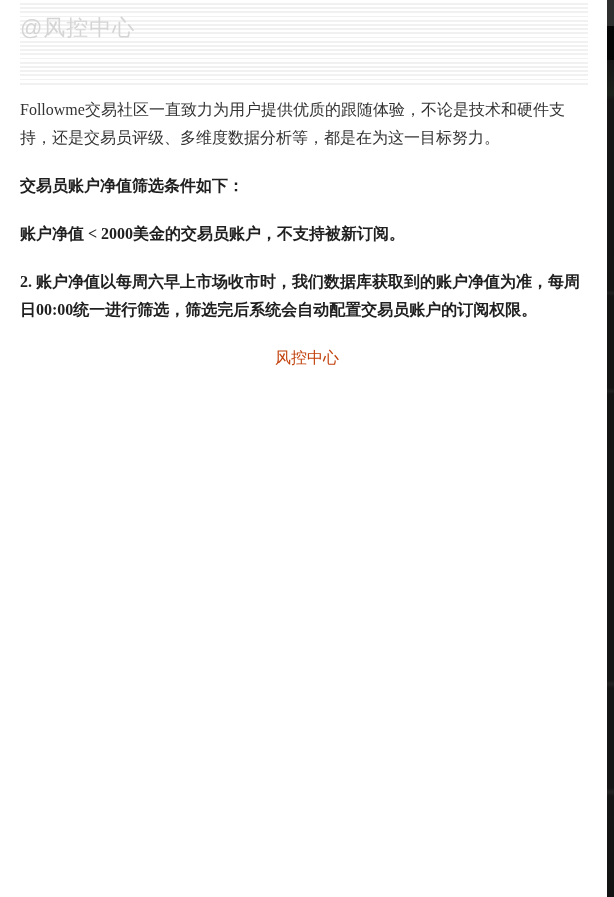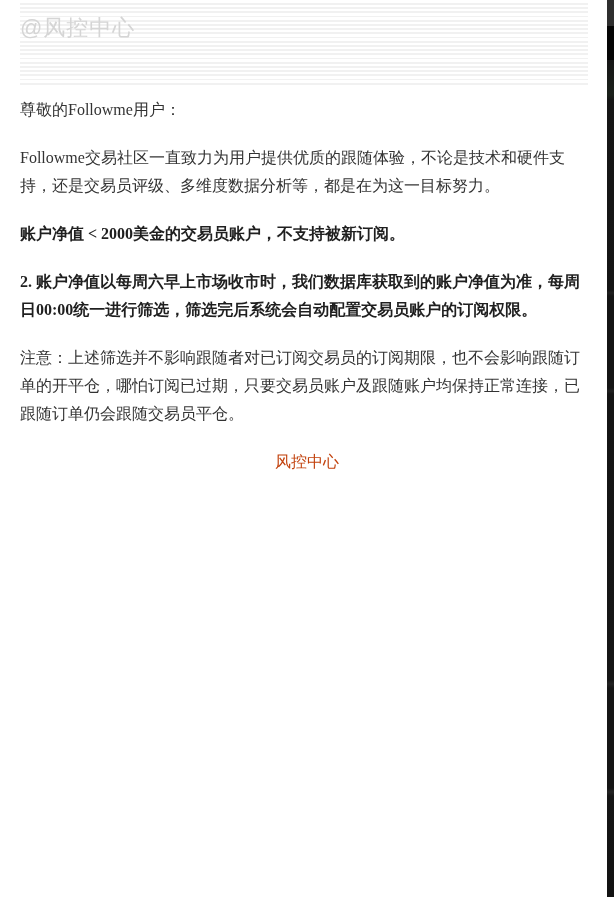--- a/index.html
+++ b/index.html
@@ -45,19 +45,18 @@
 </head>
 <body>
 
 <div class="header-band">
   <div class="watermark">@风控中心</div>
 </div>
 
 <div class="dark-edge"></div>
 
 <div class="content">
-  <p>尊敬的Followme用户：</p>
   <p>Followme交易社区一直致力为用户提供优质的跟随体验，不论是技术和硬件支持，还是交易员评级、多维度数据分析等，都是在为这一目标努力。</p>
+  <p class="bold">交易员账户净值筛选条件如下：</p>
   <p class="bold">账户净值 &lt; 2000美金的交易员账户，不支持被新订阅。</p>
   <p class="bold">2. 账户净值以每周六早上市场收市时，我们数据库获取到的账户净值为准，每周日00:00统一进行筛选，筛选完后系统会自动配置交易员账户的订阅权限。</p>
-  <p>注意：上述筛选并不影响跟随者对已订阅交易员的订阅期限，也不会影响跟随订单的开平仓，哪怕订阅已过期，只要交易员账户及跟随账户均保持正常连接，已跟随订单仍会跟随交易员平仓。</p>
   <p class="signature">风控中心</p>
 </div>
 
 </body></html>

